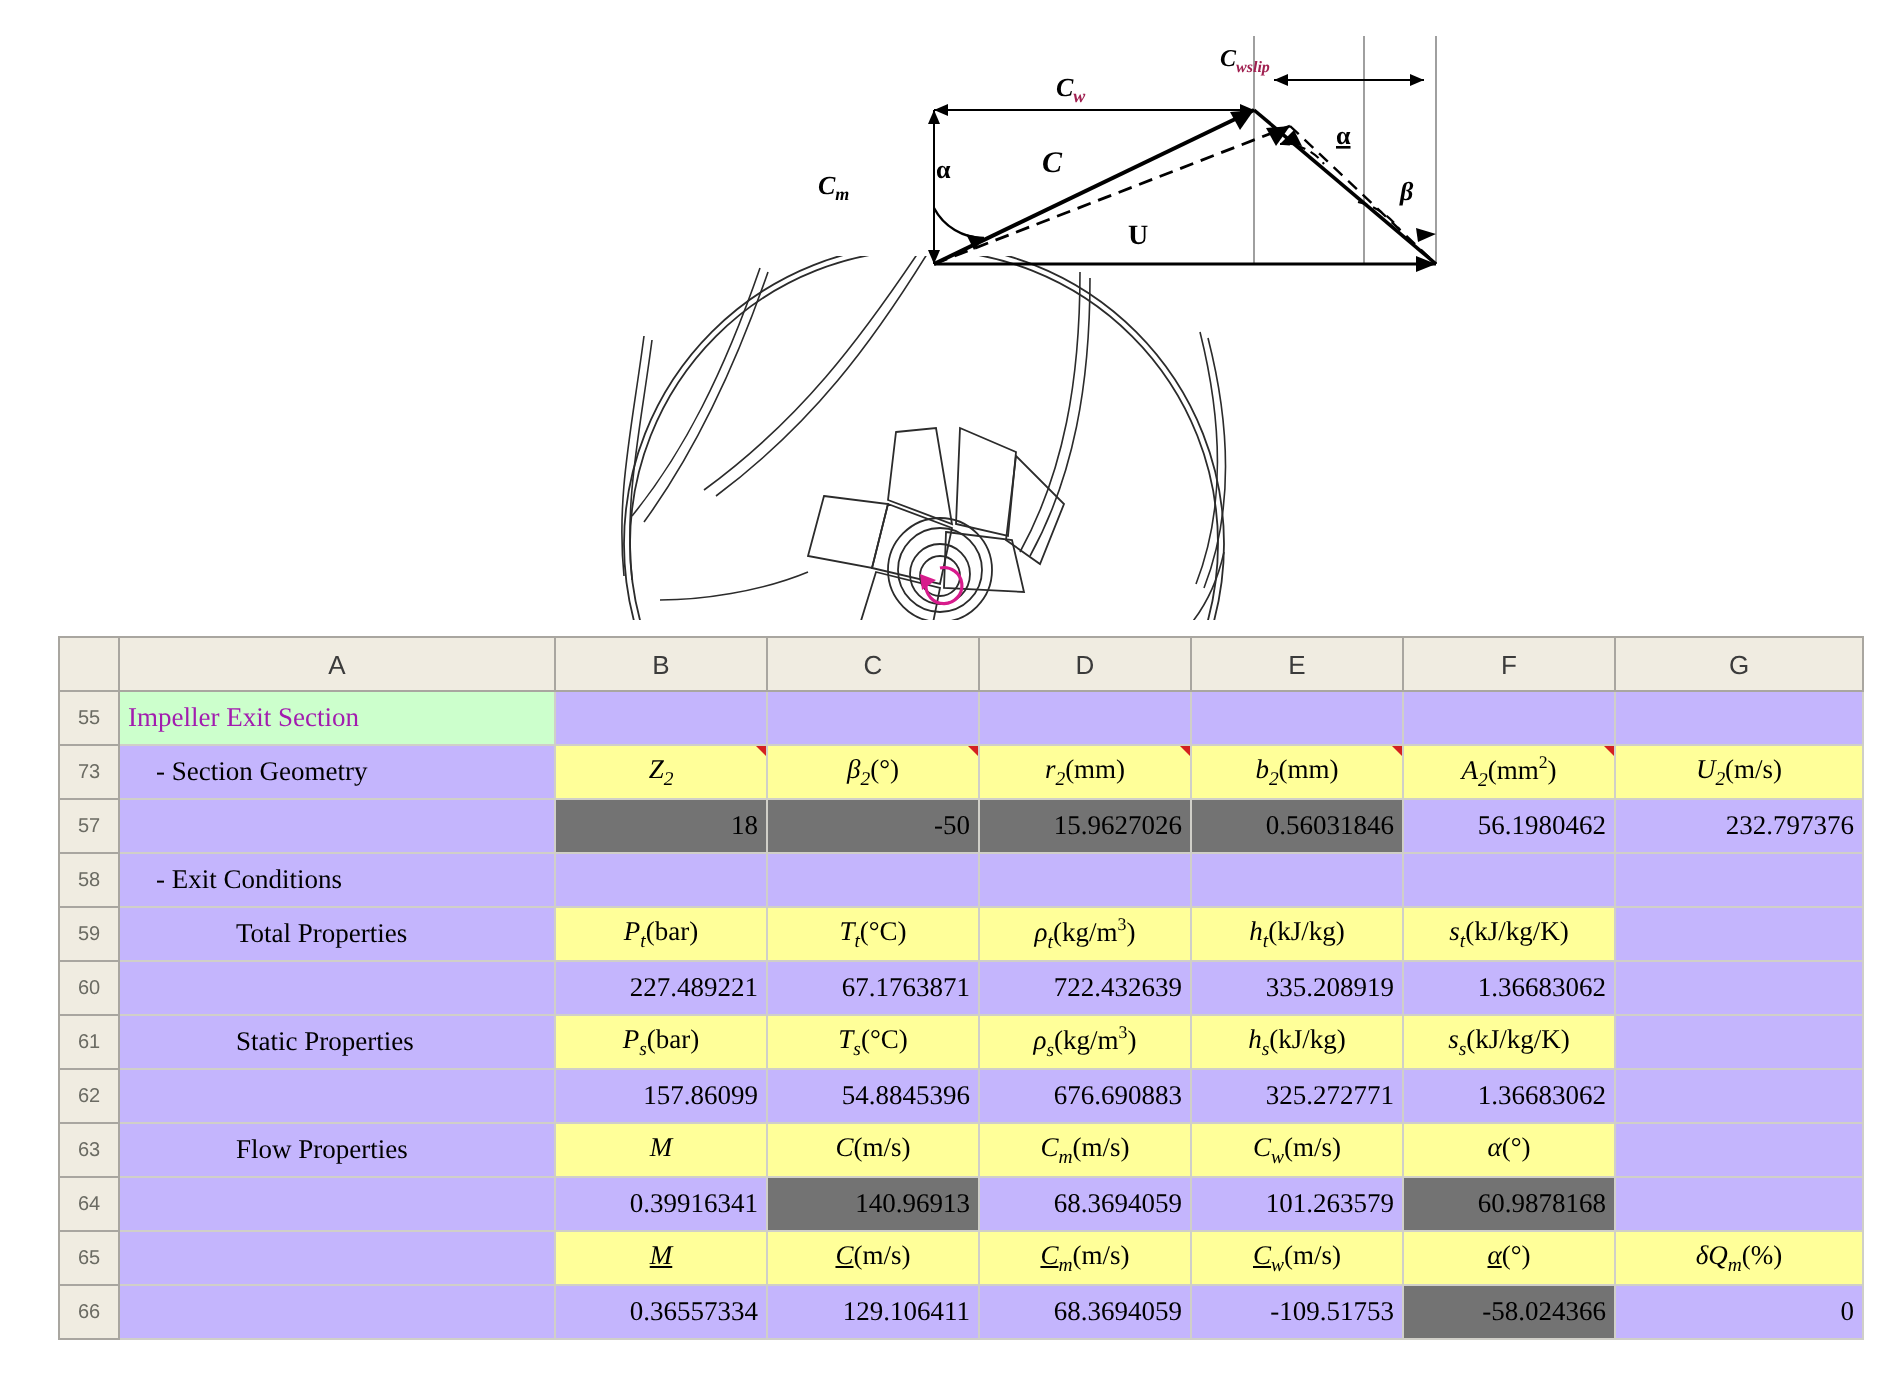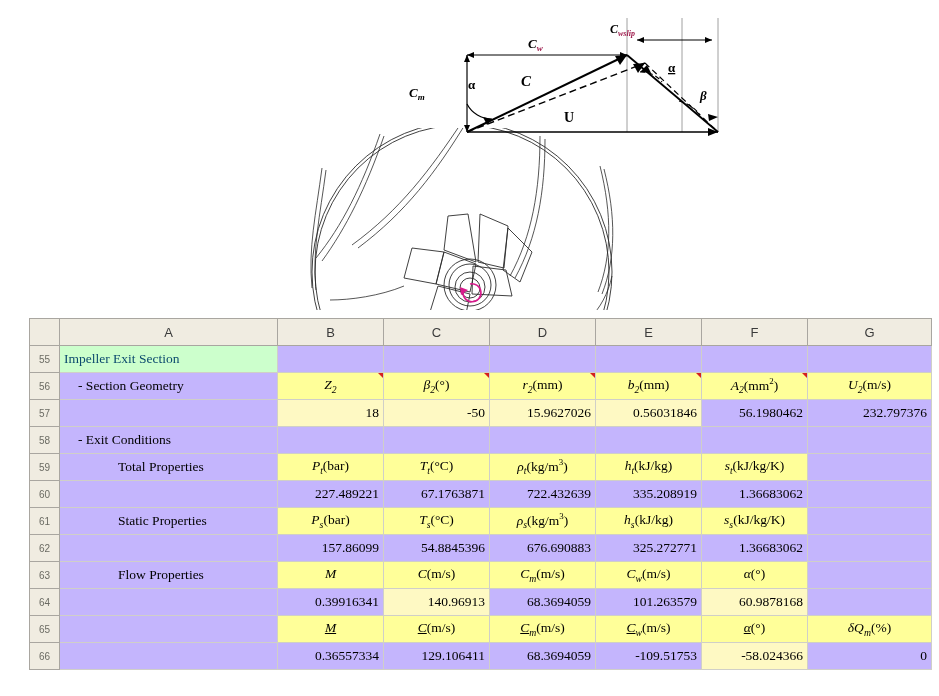--- a/index.html
+++ b/index.html
@@ -58,23 +58,23 @@
     border:1px solid #a9a6a0 !important;
     text-align:center;
     color:#6b6b63;
     font-family:"Liberation Sans", sans-serif;
     font-size:10px;
     width:30px;
   }
   .num{ text-align:right; }
   .lft{ text-align:left; }
 
-  .f-green{ background:#ccffcc; color:#0c4a6e; font-weight:bold; }
+  .f-green{ background:#ccffcc; color:#a21caf; font-weight:bold; }
   .f-yellow{ background:#ffff99; }
-  .f-grey{ background:#fef9c3; }
+  .f-grey{ background:#737373; }
   .f-white{ background:#c4b5fd; }
 
   .hdr-sym{
     font-family:"Liberation Serif", serif;
     font-style:normal;
     text-align:center;
     margin-top:36px;
   }
   .hdr-sym i{ font-style:italic; }
   .hdr-sym sub{ font-size:0.72em; font-style:italic; }
@@ -232,21 +232,21 @@
     <td class="lft f-green">Impeller Exit Section</td>
     <td class="f-white"></td>
     <td class="f-white"></td>
     <td class="f-white"></td>
     <td class="f-white"></td>
     <td class="f-white"></td>
     <td class="f-white"></td>
   </tr>
 
   <tr>
-    <td class="rowhead">56</td>
+    <td class="rowhead">73</td>
     <td class="lft lbl-ind1 f-white">- Section Geometry</td>
     <td class="f-yellow hdr-sym cmt">
       <i>Z</i><sub>2</sub><span></span>
     </td>
     <td class="f-yellow hdr-sym cmt">
       <i>β</i><sub>2</sub><span>(°)</span>
     </td>
     <td class="f-yellow hdr-sym cmt">
       <i>r</i><sub>2</sub><span>(mm)</span>
     </td>

